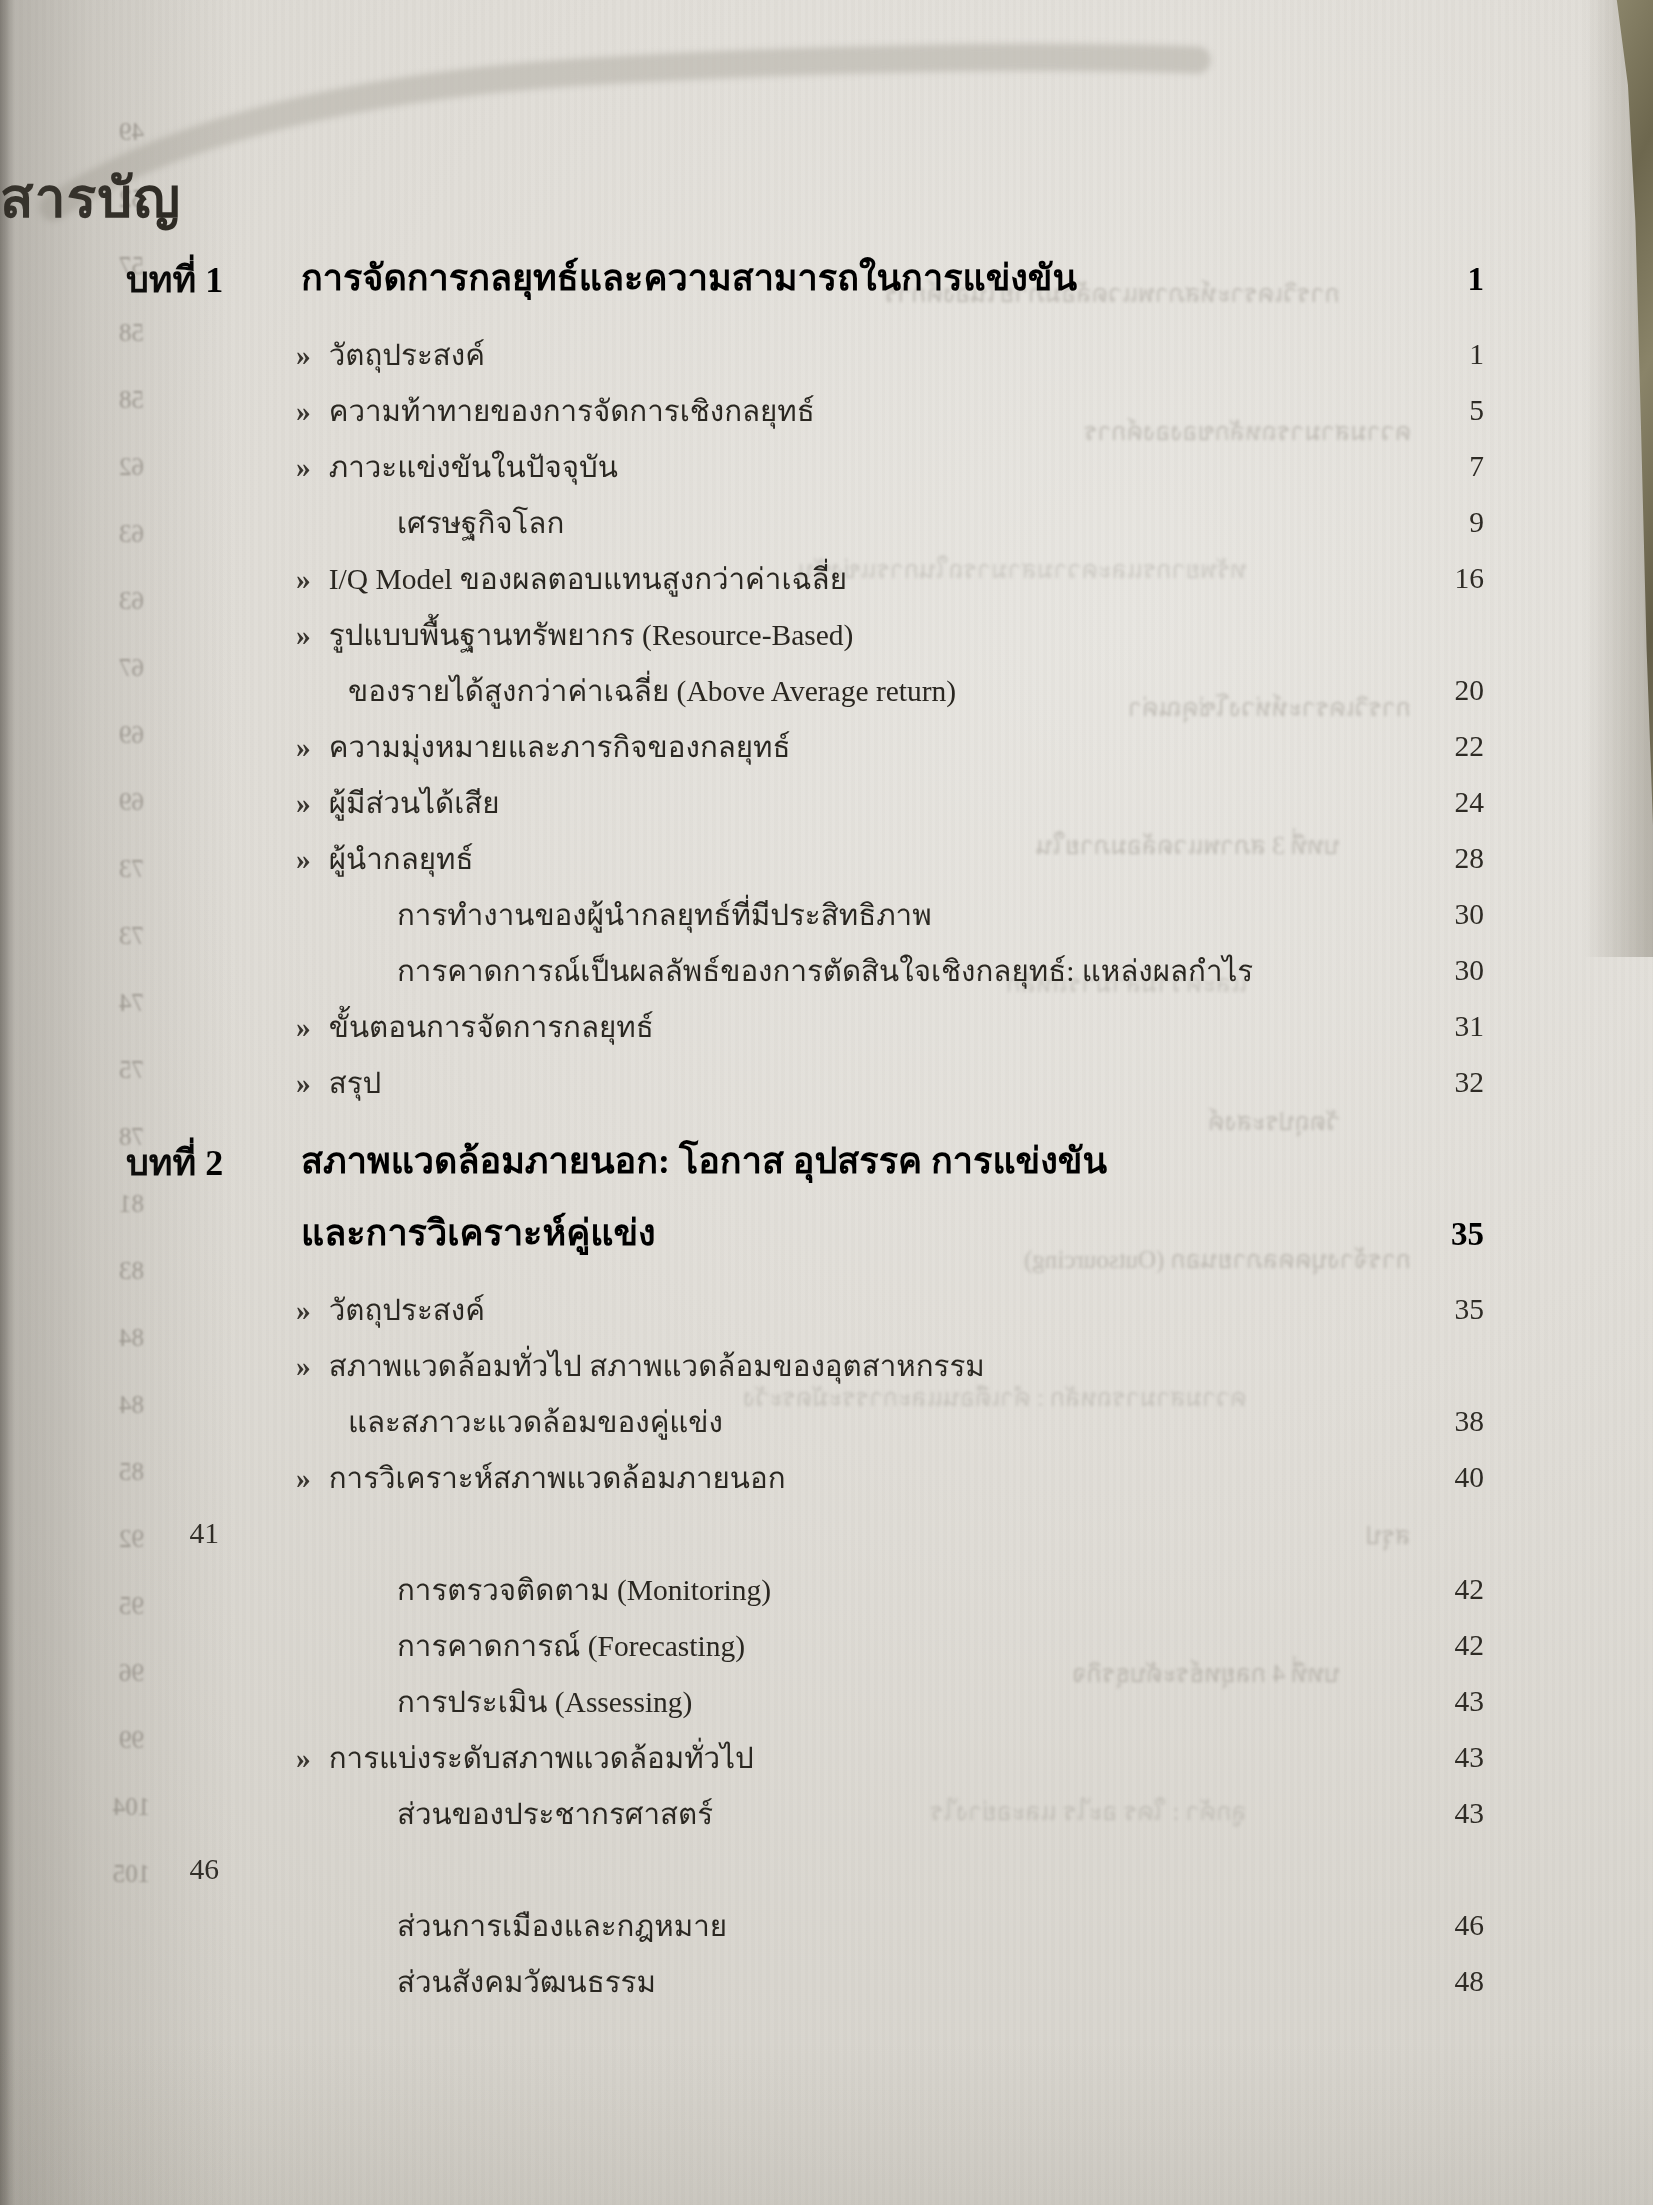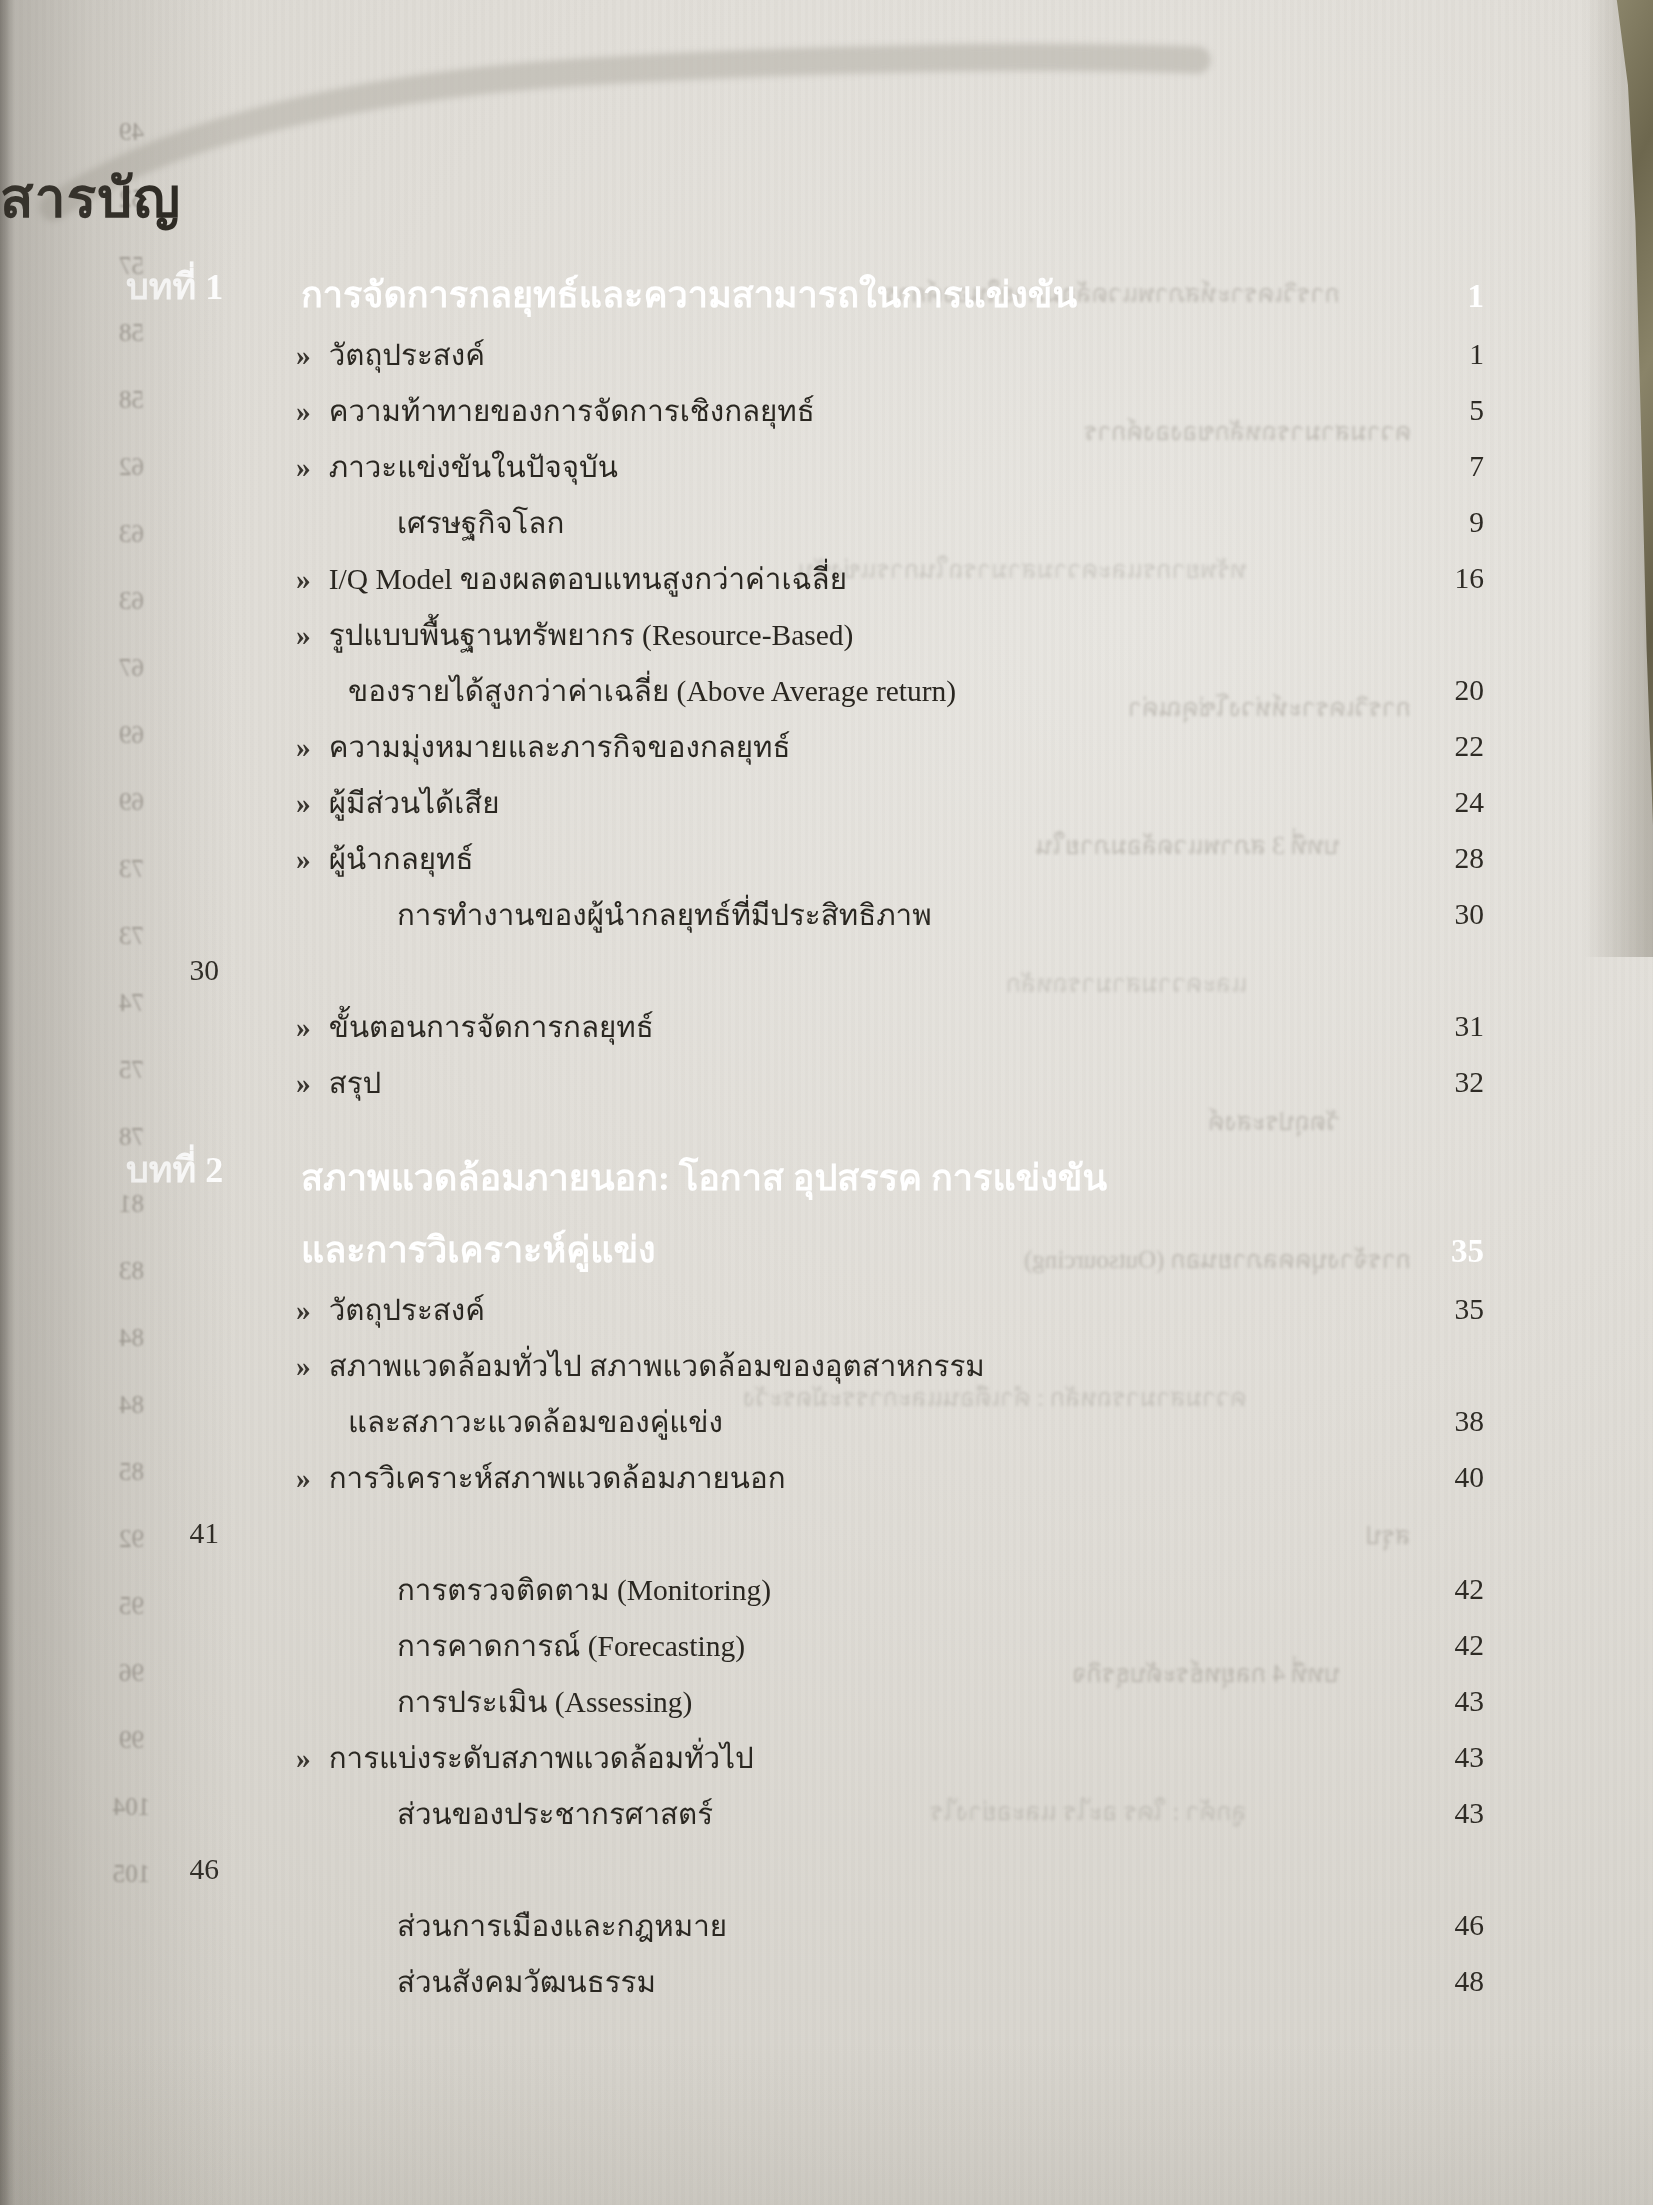--- a/index.html
+++ b/index.html
@@ -29,21 +29,21 @@
     display:flex;flex-direction:column;align-items:flex-end;pointer-events:none;}
   .ghost-line{height:138px;font-size:25px;white-space:nowrap;
     color:rgba(108,103,94,.30);transform:scaleX(-1);filter:blur(1.6px);}
   .ghost-line:nth-child(odd){margin-right:71px;}
   .ghost-line:nth-child(3n){margin-right:164px;color:rgba(108,103,94,.22);}
   
   .title{position:absolute;left:0;top:154px;width:1630px;text-align:left;
     font-size:55px;font-weight:bold;color:#28251f;letter-spacing:1.1px;}
   .toc{position:absolute;left:126px;top:243px;width:1358px;color:#2a2721;}
   .toc-row{display:flex;align-items:flex-end;}
-  .chapter-row{height:72px;font-size:36px;font-weight:bold;color:#ffffff;}
+  .chapter-row{height:72px;font-size:36px;font-weight:bold;color:#000000;align-items:center;}
   .chapter-gap{margin-top:27px;}
   .chapter-row .label{flex:none;width:175px;}
   .chapter-row .ctitle{flex:1;line-height:1.05;}
   .chapter-row .page{flex:none;width:93px;text-align:right;font-size:33px;}
   .item-row{height:56px;font-size:29.5px;}
   .item-row .textwrap{flex:1;line-height:1.05;}
   .item-row .page{flex:none;width:93px;text-align:right;font-size:29.5px;color:#2e2b25;}
   .kind-item .textwrap{padding-left:170px;}
   .kind-cont .textwrap{padding-left:222px;}
   .kind-sub  .textwrap{padding-left:271px;}
@@ -150,20 +150,21 @@
       </div>
       <div class="toc-row item-row kind-item">
         <span class="textwrap"><span class="marker">»</span><span class="etext">ผู้นำกลยุทธ์</span></span>
         <span class="page">28</span>
       </div>
       <div class="toc-row item-row kind-sub">
         <span class="textwrap"><span class="etext">การทำงานของผู้นำกลยุทธ์ที่มีประสิทธิภาพ</span></span>
         <span class="page">30</span>
       </div>
       <div class="toc-row item-row kind-sub">
+        <span class="textwrap"><span class="etext">การคาดการณ์เป็นผลลัพธ์ของการตัดสินใจเชิงกลยุทธ์: แหล่งผลกำไร</span></span>
         <span class="page">30</span>
       </div>
       <div class="toc-row item-row kind-item">
         <span class="textwrap"><span class="marker">»</span><span class="etext">ขั้นตอนการจัดการกลยุทธ์</span></span>
         <span class="page">31</span>
       </div>
       <div class="toc-row item-row kind-item">
         <span class="textwrap"><span class="marker">»</span><span class="etext">สรุป</span></span>
         <span class="page">32</span>
       </div>

